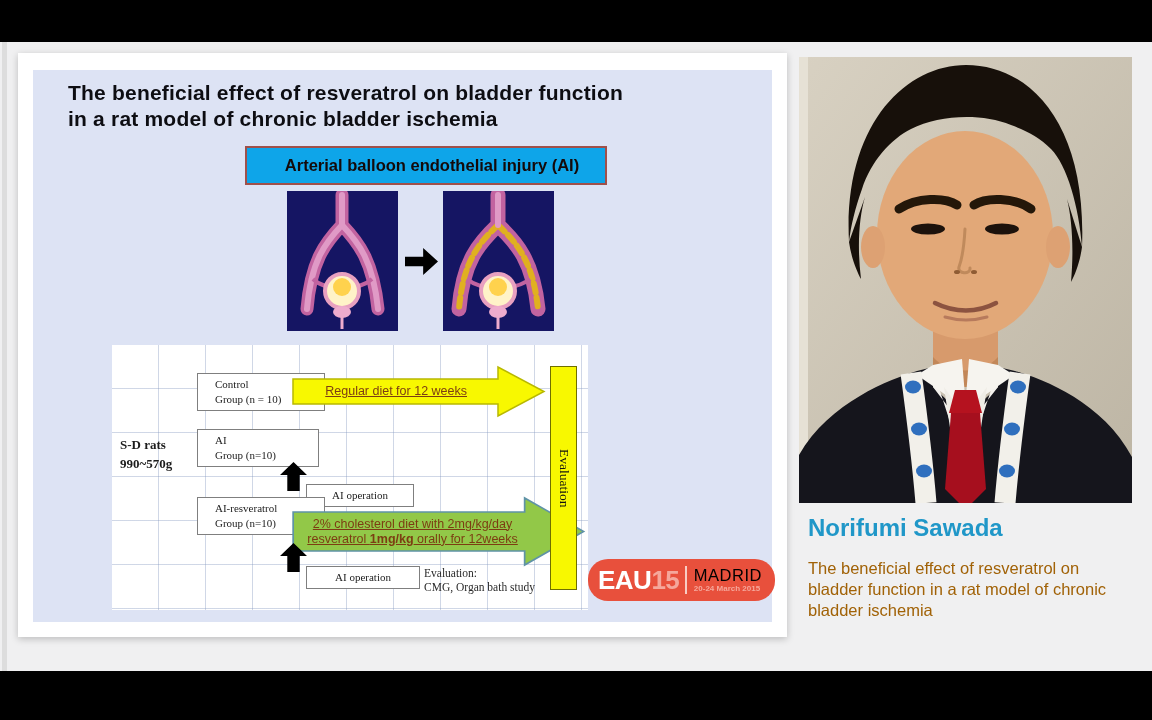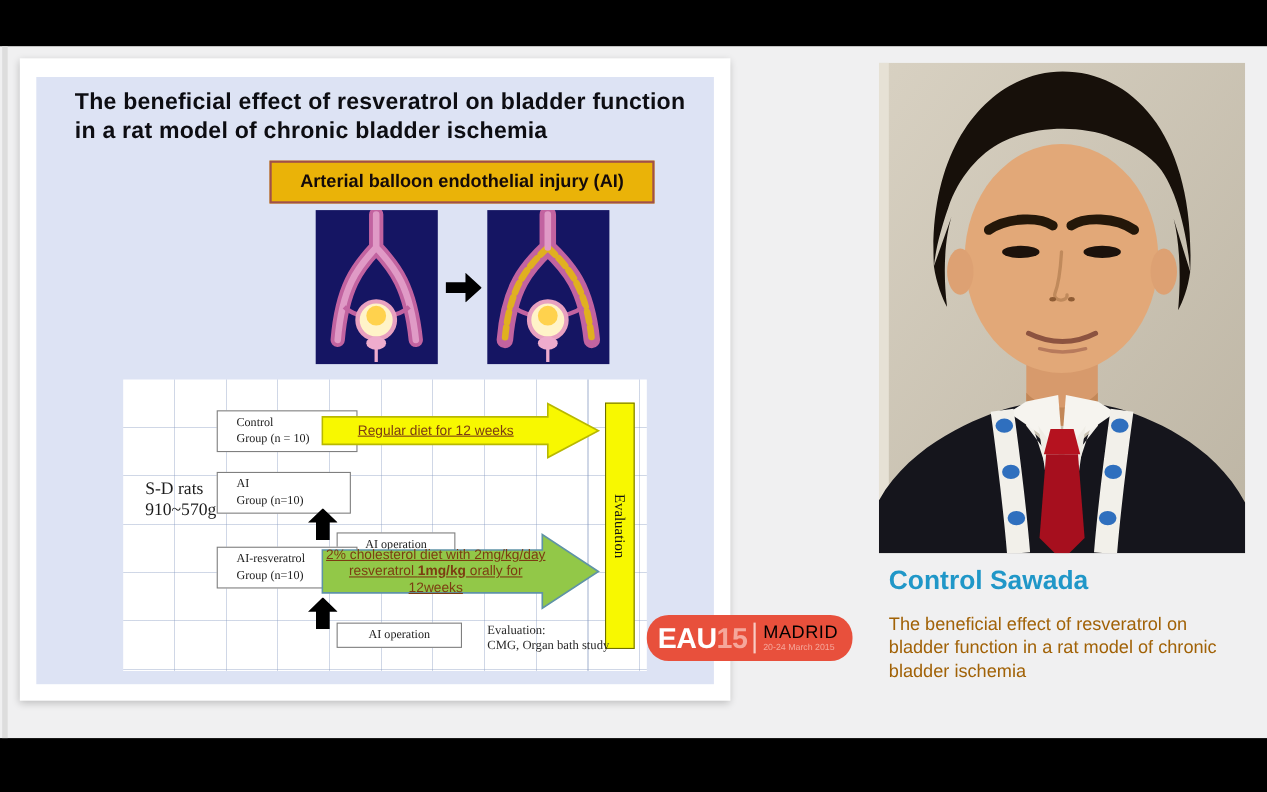--- a/index.html
+++ b/index.html
@@ -5,37 +5,37 @@
   html,body{margin:0;padding:0;}
   body{
     width:1152px;height:720px;overflow:hidden;position:relative;
     background:#000;font-family:"Liberation Sans",sans-serif;
   }
   
   .stage{position:absolute;left:0;top:42px;width:1152px;height:629px;background:#f0f0f1;}
   .edge-strip{position:absolute;left:2px;top:0;width:5px;height:100%;background:#dddddd;}
   
   .slide-card{
-    position:absolute;left:18px;top:11px;width:646px;height:584px;
+    position:absolute;left:18px;top:11px;width:769px;height:584px;
     background:#ffffff;box-shadow:0 2px 7px rgba(0,0,0,.22);
   }
   .slide{
     position:absolute;left:15px;top:17px;right:15px;bottom:15px;
     background:#dde3f4;
   }
   .slide-title{
     position:absolute;left:35px;top:10px;width:680px;
     font-weight:bold;font-size:21px;line-height:26px;color:#0d0d12;
     letter-spacing:.2px;
   }
   .ai-banner{
     position:absolute;left:212px;top:76px;width:346px;height:35px;
-    background:#eab308;border:2px solid #a0504a;
+    background:#0ea5e9;border:2px solid #a0504a;
     display:flex;align-items:center;justify-content:center;
-    font-weight:bold;font-size:16.5px;color:#140a0a;
+    font-weight:bold;font-size:16.5px;color:#140a0a;padding-left:12px;
   }
   
   .illus{position:absolute;top:121px;width:111px;height:140px;background:#151563;}
   .illus.left{left:254px;}
   .illus.right{left:410px;}
   .between-arrow{
     position:absolute;left:372px;top:178px;width:33px;height:27px;background:#000;
     clip-path:polygon(0 32%,55% 32%,55% 0,100% 50%,55% 100%,55% 68%,0 68%);
   }
   
@@ -43,52 +43,52 @@
     position:absolute;left:79px;top:275px;width:476px;height:265px;background:#ffffff;
     background-image:
       repeating-linear-gradient(to right,transparent 0 46px,rgba(130,150,190,.38) 46px 47px),
       repeating-linear-gradient(to bottom,transparent 0 43px,rgba(130,150,190,.38) 43px 44px);
     font-family:"Liberation Serif",serif;color:#1c1c1c;
   }
   .dbox{
     position:absolute;background:#fff;border:1px solid #7f7f7f;
     font-size:11px;line-height:15px;padding:3px 17px;
   }
-  .subject{position:absolute;left:20px;top:90px;font-size:16px;line-height:19px;}
+  .subject{position:absolute;left:8px;top:90px;font-size:13px;line-height:19px;font-weight:bold;}
   .arrow-wrap{position:absolute;}
   .arrow-wrap svg{position:absolute;left:0;top:0;width:100%;height:100%;}
   .arrow-label{
     position:absolute;left:0;top:0;width:82%;height:100%;
     display:flex;flex-direction:column;align-items:center;justify-content:center;
     font-family:"Liberation Sans",sans-serif;font-size:12.5px;line-height:15px;
     color:#7c3d12;text-align:center;text-decoration:underline;
   }
   .eval-bar{
     position:absolute;left:438px;top:21px;width:25px;height:222px;
     background:#f8f800;border:1.5px solid #6f6f00;
     display:flex;align-items:center;justify-content:center;
   }
   .eval-bar span{
     writing-mode:vertical-rl;font-size:13.5px;color:#111;font-family:"Liberation Serif",serif;
   }
   .up-arrow{
     position:absolute;width:27px;height:29px;background:#000;
     clip-path:polygon(50% 0,100% 45%,73% 45%,73% 100%,27% 100%,27% 45%,0 45%);
   }
-  .eval-note{position:absolute;left:331px;top:221px;font-size:11.5px;line-height:14px;color:#2a2a2a;}
+  .eval-note{position:absolute;left:312px;top:221px;font-size:11.5px;line-height:14px;color:#2a2a2a;}
   
   .eau-banner{
     position:absolute;left:570px;top:506px;width:187px;height:42px;background:#e8503c;
     display:flex;align-items:center;padding:0 10px;box-sizing:border-box;border-radius:20px;
   }
   .eau-brand{color:#fff;font-weight:bold;font-size:26px;letter-spacing:-.5px;}
   .eau-year{color:#f5a79b;font-weight:bold;font-size:26px;letter-spacing:-.5px;text-align:center;}
   .eau-divider{width:1.5px;height:28px;background:#f8ccc4;margin:0 7px 0 6px;}
   .eau-city{color:#000000;font-size:16.5px;letter-spacing:.5px;line-height:17px;}
-  .eau-dates{color:#f5a79b;font-size:8px;line-height:9px;}
+  .eau-dates{color:#f5a79b;font-size:8px;line-height:9px;font-weight:bold;}
   
   .photo{position:absolute;left:799px;top:15px;width:333px;height:446px;}
   .speaker-name{
     position:absolute;left:808px;top:472px;margin:0;
     font-size:24px;font-weight:bold;color:#2097c8;
   }
   .talk-title{
     position:absolute;left:808px;top:516px;margin:0;width:326px;
     font-size:16.5px;line-height:21px;color:#a16207;
   }
@@ -136,21 +136,21 @@
           <circle cx="55" cy="96" r="9" fill="#ffd24d"></circle>
           <ellipse cx="55" cy="121" rx="9" ry="6" fill="#eeaccd"></ellipse>
           <line x1="55" y1="126" x2="55" y2="138" stroke="#eeaccd" stroke-width="3"></line>
         </svg>
       </div>
 
       <div class="diagram">
 
         <div class="subject">
           <div>S-D rats</div>
-          <div>910~570g</div>
+          <div>990~570g</div>
         </div>
 
         <div class="dbox" style="left:85px;top:28px;width:92px;">
           <div>Control</div>
           <div>Group (n = 10)</div>
         </div>
         <div class="arrow-wrap" style="left:180px;top:20px;width:254px;height:53px;">
           <svg viewBox="0 0 254 53" preserveAspectRatio="none">
             <polygon points="1,14 206,14 206,2 252,26.5 206,51 206,39 1,39" stroke="#b8b800" stroke-width="1.5" fill="#f8f800"></polygon>
           </svg>
@@ -163,21 +163,21 @@
         </div>
         <div class="up-arrow" style="left:168px;top:117px;"></div>
         <div class="dbox" style="left:194px;top:139px;width:72px;text-align:center;">
           <span>AI operation</span>
         </div>
 
         <div class="dbox" style="left:85px;top:152px;width:92px;">
           <div>AI-resveratrol</div>
           <div>Group (n=10)</div>
         </div>
-        <div class="arrow-wrap" style="left:180px;top:138px;width:254px;height:73px;">
+        <div class="arrow-wrap" style="left:180px;top:150px;width:254px;height:73px;padding-left:40px;">
           <svg viewBox="0 0 254 73" preserveAspectRatio="none">
             <polygon points="1,17 201,17 201,3 252,36.5 201,70 201,56 1,56" stroke="#5f93a6" stroke-width="1.5" fill="#92c848"></polygon>
           </svg>
           <span class="arrow-label">
             <span>2% cholesterol diet with 2mg/kg/day</span>
             <span><span>resveratrol </span><span class="bold">1mg/kg</span><span> orally for 12weeks</span></span>
           </span>
         </div>
         <div class="up-arrow" style="left:168px;top:198px;"></div>
         <div class="dbox" style="left:194px;top:221px;width:78px;text-align:center;">
@@ -259,15 +259,15 @@
         <ellipse cx="114" cy="330" rx="8" ry="6.5"></ellipse>
         <ellipse cx="120" cy="372" rx="8" ry="6.5"></ellipse>
         <ellipse cx="125" cy="414" rx="8" ry="6.5"></ellipse>
         <ellipse cx="219" cy="330" rx="8" ry="6.5"></ellipse>
         <ellipse cx="213" cy="372" rx="8" ry="6.5"></ellipse>
         <ellipse cx="208" cy="414" rx="8" ry="6.5"></ellipse>
       </g>
     </svg>
   </div>
 
-  <h1 class="speaker-name">Control Sawada</h1>
+  <h1 class="speaker-name">Norifumi Sawada</h1>
   <p class="talk-title">The beneficial effect of resveratrol on bladder function in a rat model of chronic bladder ischemia</p>
 </div>
 
 </body></html>

